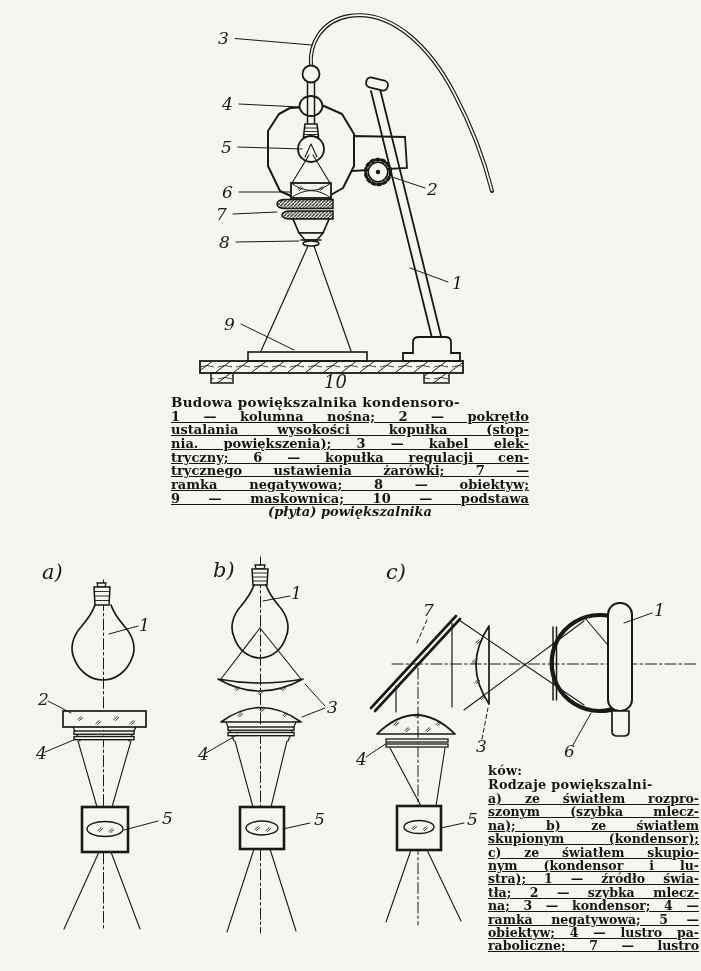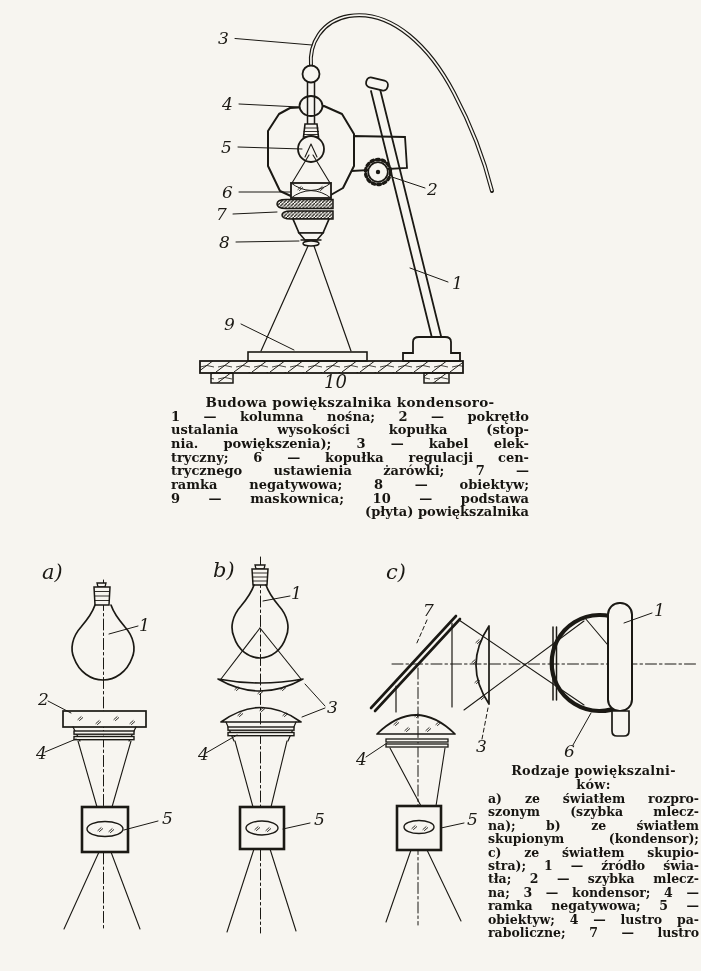--- a/index.html
+++ b/index.html
@@ -11,28 +11,28 @@
     color:#1b1914;
   }
   svg{position:absolute; left:0; top:0;}
   svg .st{stroke:#1b1914; fill:none; stroke-linecap:round;}
   svg .fp{fill:#f7f5f0;}
   svg text{fill:#1b1914;}
   .fl{font:italic 17px "DejaVu Serif","Liberation Serif",serif;}
   .fl2{font:italic 18px "DejaVu Serif","Liberation Serif",serif;}
   .pl{font:italic 21px "DejaVu Serif","Liberation Serif",serif;}
   .cap{position:absolute; color:#171511;}
-  .cap .ttl{font-weight:bold; text-align:center; letter-spacing:.3px;}
+  .cap .ttl{font-weight:bold; text-align:left; letter-spacing:.3px;}
   #cap-top{left:171px; top:395px; width:358px; font-size:13px; line-height:13.7px;}
   #cap-top .ttl{font-size:13.5px; line-height:14.5px;}
   #cap-bot{left:488px; top:764px; width:211px; font-size:12.5px; line-height:13.4px;}
   #cap-bot .ttl{font-size:12.8px; line-height:14px;}
   .bodyl{font-weight:600;}
-  .jl{text-align:justify; text-align-last:justify;}
-  .cl{text-align:right;}
+  .jl{text-align:justify; text-align-last:justify;text-decoration:underline;}
+  .cl{text-align:center;font-style:italic;}
 </style>
 </head>
 <body>
 
 <div id="page">
 
   <svg width="701" height="394" viewBox="0 0 701 394">
     <defs>
       <pattern id="dkh" width="3.5" height="3.5" patternUnits="userSpaceOnUse">
         <path d="M0,3.5 L3.5,0" stroke="#1b1914" stroke-width="1.2"></path>
@@ -349,27 +349,28 @@
       <text class="fl" x="423" y="616">7</text>
       <text class="fl" x="654" y="616">1</text>
       <text class="fl" x="476" y="752">3</text>
       <text class="fl" x="564" y="757">6</text>
       <text class="fl" x="356" y="765">4</text>
       <text class="fl" x="467" y="825">5</text>
     </g>
   </svg>
 
   <div id="cap-bot" class="cap">
+    <div class="ttl">ków:</div>
     <div class="ttl">Rodzaje powiększalni-</div>
-    <div class="ttl">ków:</div>
     <div class="bodyl jl">a) ze światłem rozpro-</div>
     <div class="bodyl jl">szonym (szybka mlecz-</div>
     <div class="bodyl jl">na); b) ze światłem</div>
     <div class="bodyl jl">skupionym (kondensor);</div>
     <div class="bodyl jl">c) ze światłem skupio-</div>
+    <div class="bodyl jl">nym (kondensor i lu-</div>
     <div class="bodyl jl">stra); 1 — źródło świa-</div>
     <div class="bodyl jl">tła; 2 — szybka mlecz-</div>
     <div class="bodyl jl">na; 3 — kondensor; 4 —</div>
     <div class="bodyl jl">ramka negatywowa; 5 —</div>
     <div class="bodyl jl">obiektyw; 4 — lustro pa-</div>
     <div class="bodyl jl">raboliczne; 7 — lustro</div>
   </div>
 
 </div>
 

